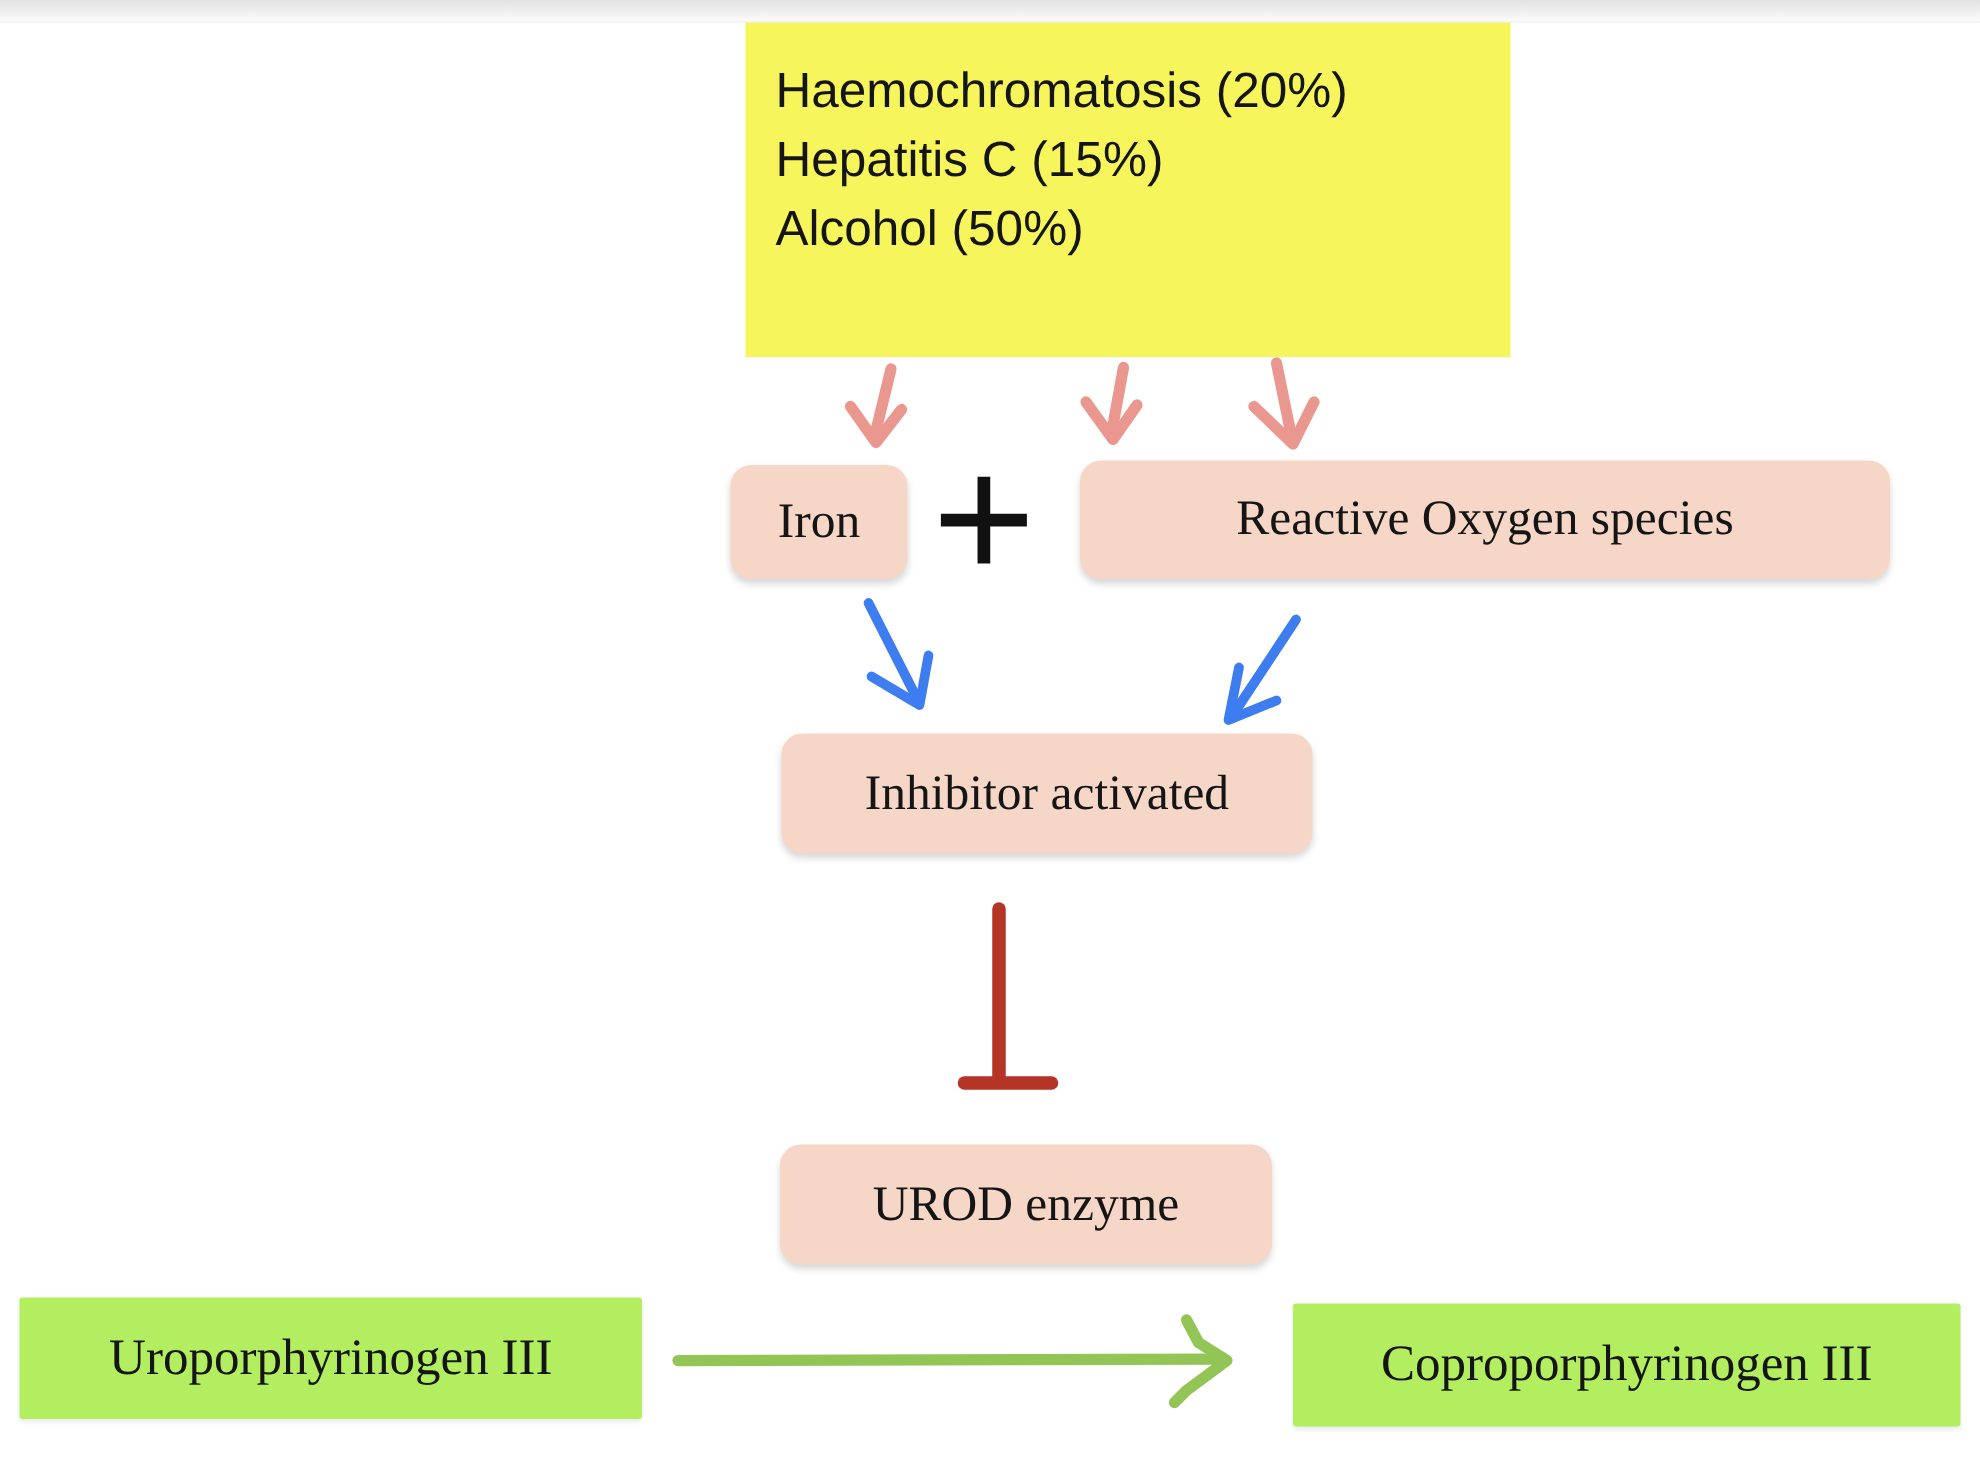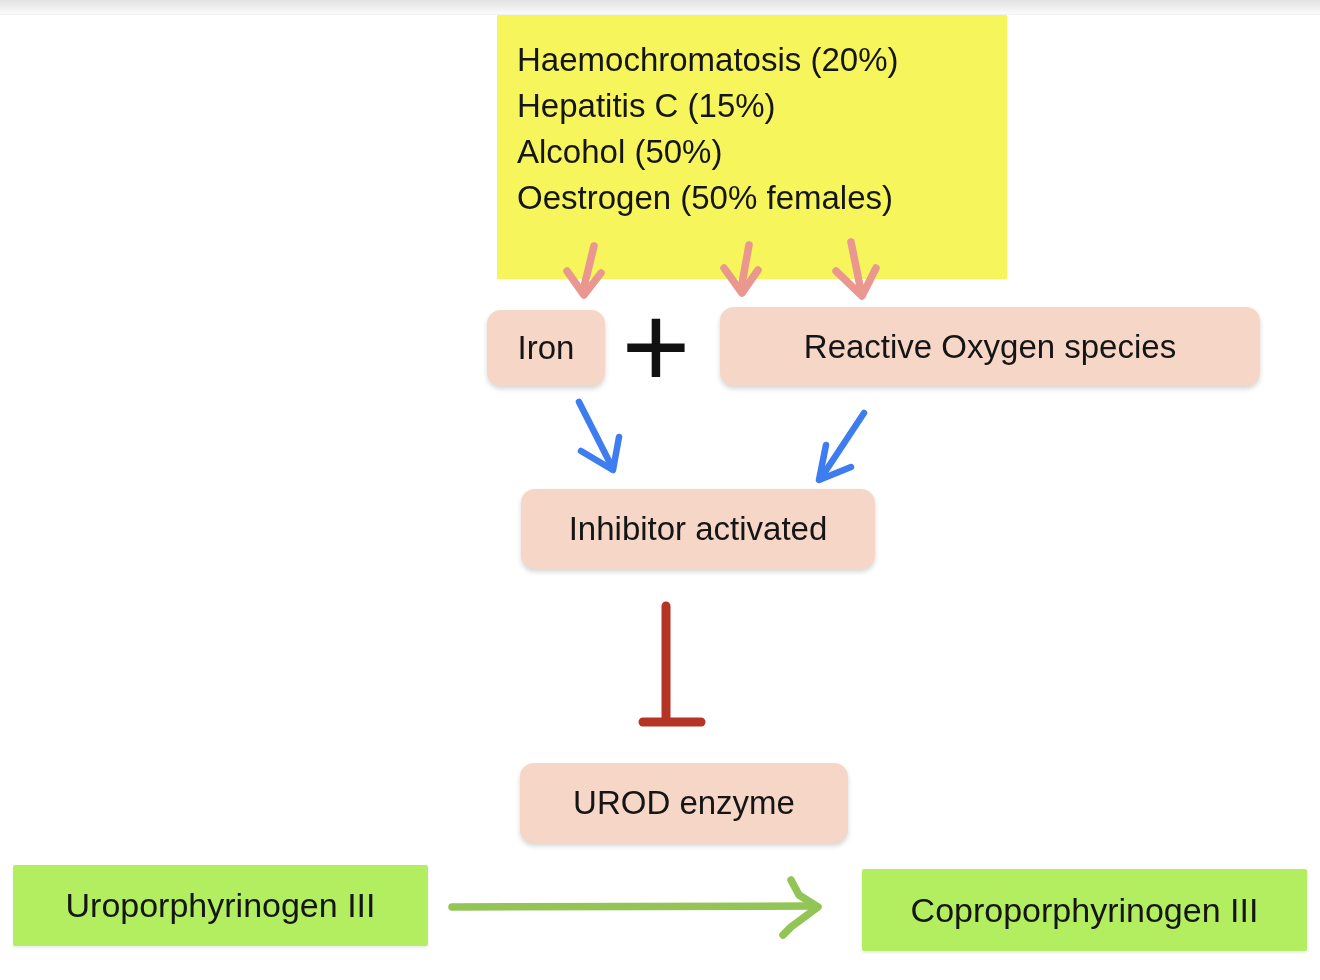--- a/index.html
+++ b/index.html
@@ -29,36 +29,37 @@
   .top-strip{
     position:absolute;
     left:0; top:0;
     width:1320px; height:14px;
     background:linear-gradient(180deg,#e2e2e2 0%,#ededed 45%,#fbfbfb 100%);
     border-bottom:1px solid #f2f2f2;
   }
   .causes{
     position:absolute;
     left:497px; top:15px;
-    width:510px; height:264px;
+    width:510px; height:223px;
     background:var(--yellow-box);
     box-sizing:border-box;
     padding:22px 0 0 20px;
     font-size:33px;
     line-height:46px;
     white-space:nowrap;
   }
   .node{
     position:absolute;
     display:flex;
     align-items:center;
     justify-content:center;
     box-sizing:border-box;
     font-size:33px;
     white-space:nowrap;
+    font-family:Liberation Serif, serif;
   }
   .node.pink{
     background:var(--pink-box);
     border-radius:14px;
     box-shadow:0 3px 5px rgba(0,0,0,0.16);
   }
   .node.green{
     background:var(--green-box);
     border-radius:2px;
     box-shadow:0 2px 3px rgba(0,0,0,0.08);
@@ -97,21 +98,20 @@
 <body>
 
 <div class="canvas">
 
   <div class="top-strip"></div>
 
   <div class="causes">
     <div>Haemochromatosis (20%)</div>
     <div>Hepatitis C (15%)</div>
     <div>Alcohol (50%)</div>
-    <div>Oestrogen (50% females)</div>
   </div>
 
   <svg class="arrow-layer" viewBox="0 0 1320 980">
 
     <g>
       <path class="pink-stroke" d="M594,246 L583,291"></path>
       <path class="pink-stroke" d="M567,271 L584,295 L601,273"></path>
     </g>
     <g>
       <path class="pink-stroke" d="M749,245 L741,289"></path>

